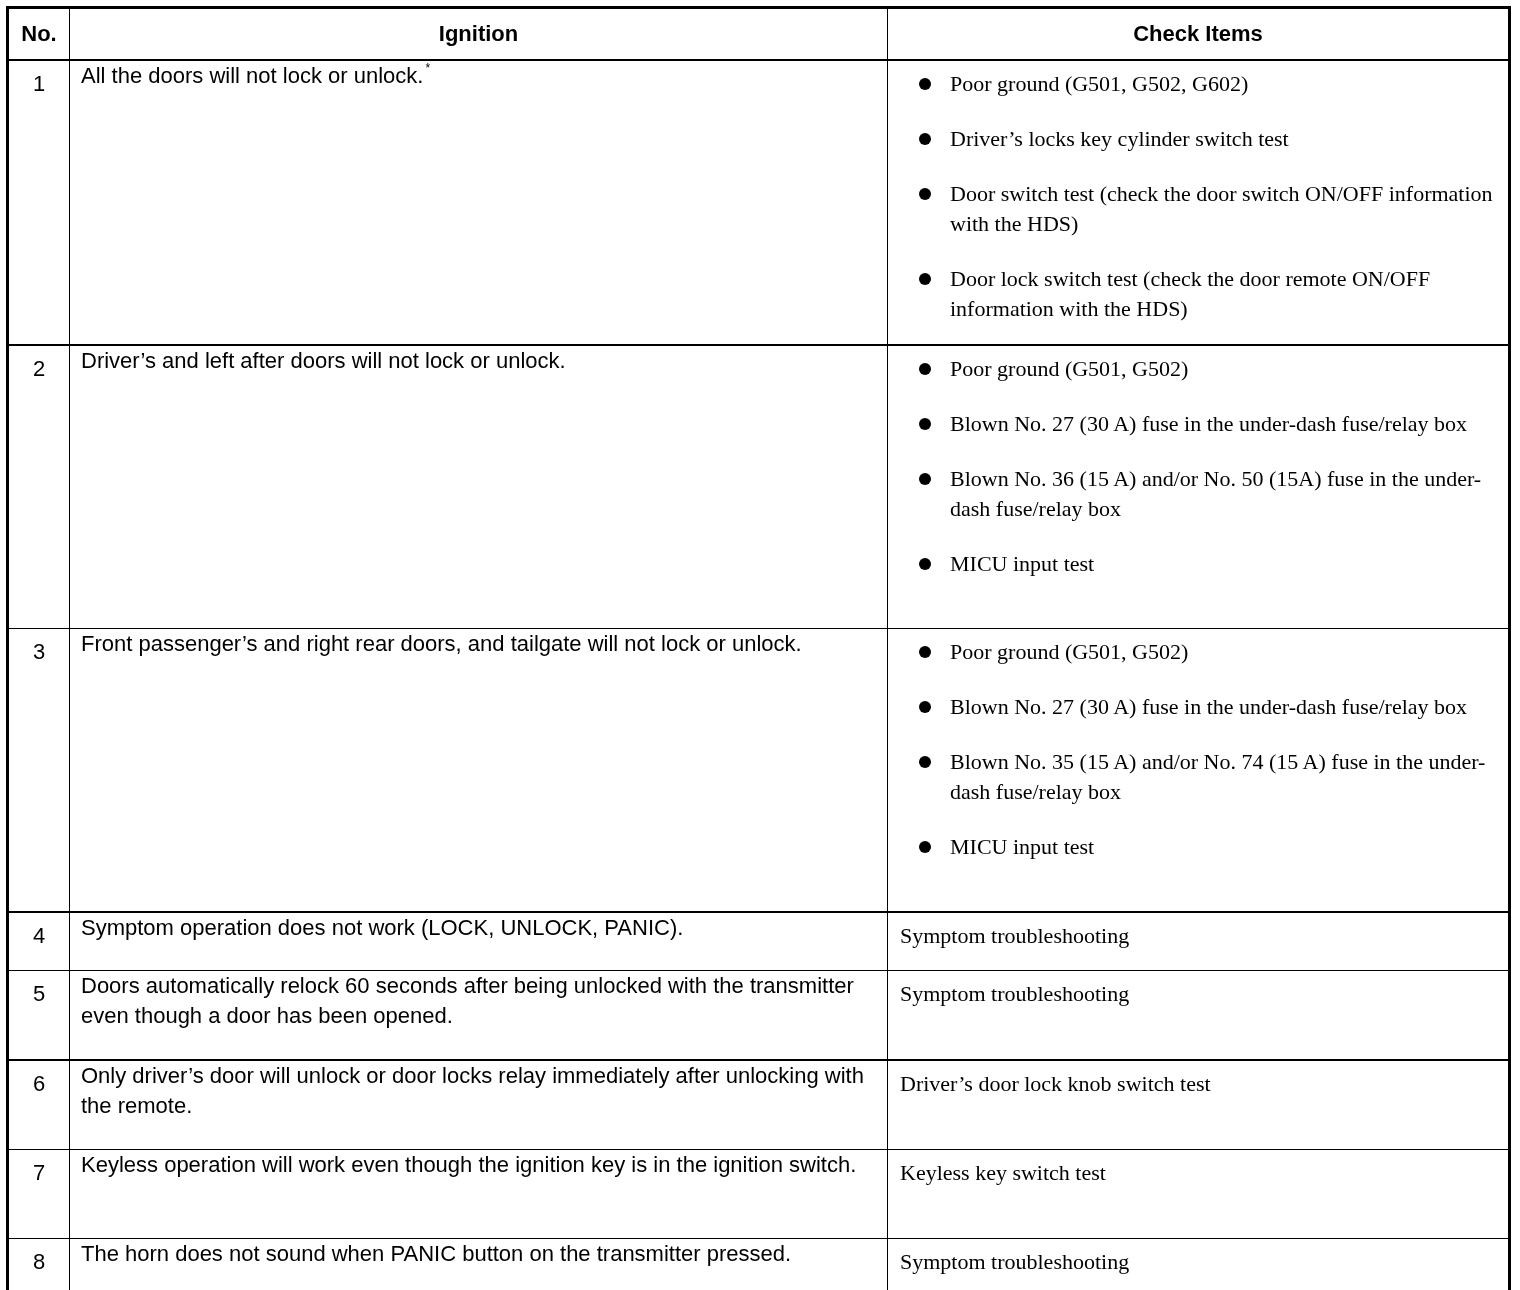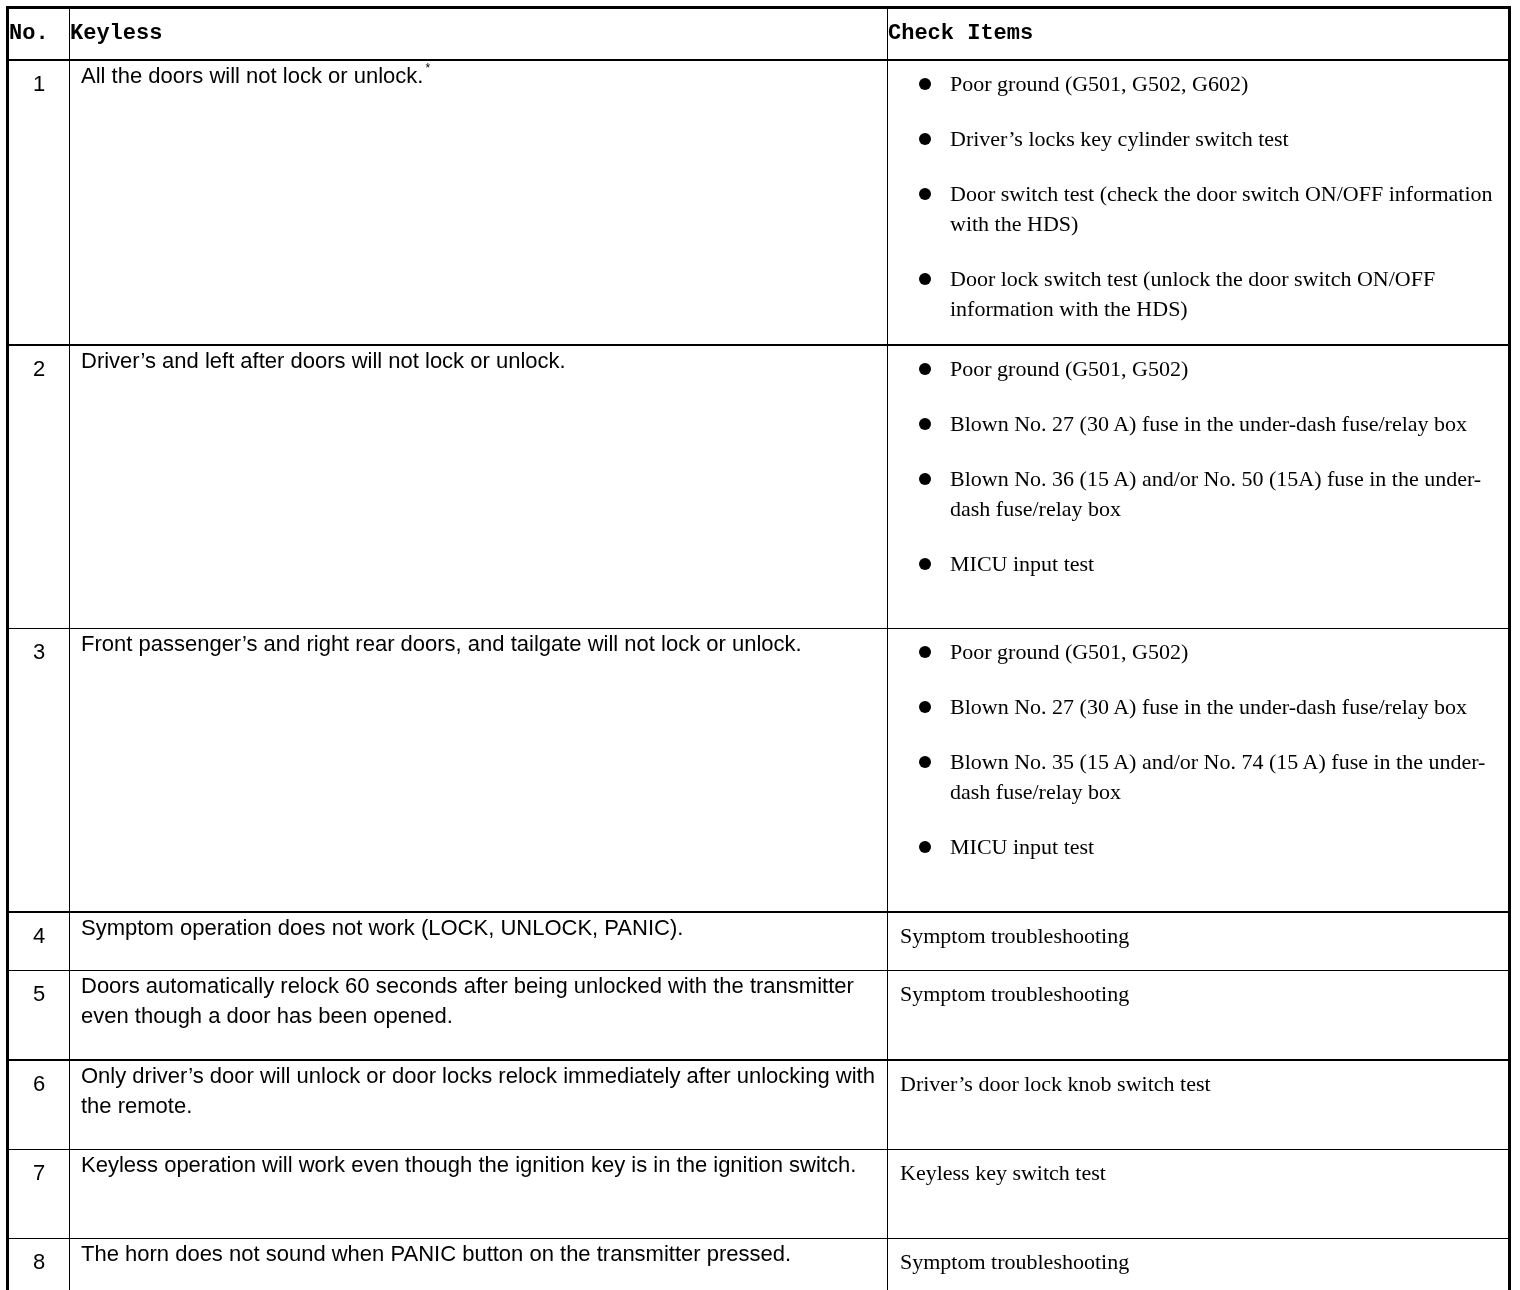--- a/index.html
+++ b/index.html
@@ -30,25 +30,24 @@
     th, td {
       border: 1.5px solid #000;
       vertical-align: top;
       font-size: 22px;
       line-height: 30px;
       font-weight: normal;
       padding: 0;
     }
     thead th {
       font-weight: bold;
-      text-align: left;
+      text-align: center;
       height: 50px;
       vertical-align: middle;
       border-bottom: 2.5px solid #000;
-      font-family: Liberation Mono, monospace;
     }
     td.no {
       text-align: center;
       padding-top: 8px;
     }
     td.sym {
       padding: 0 10px 0 11px;
     }
     td.chk {
       padding: 8px 10px 4px 12px;
@@ -95,35 +94,35 @@
 
 <table class="main">
   <colgroup>
     <col class="c-no">
     <col class="c-sym">
     <col class="c-chk">
   </colgroup>
   <thead>
     <tr>
       <th>No.</th>
-      <th>Keyless</th>
+      <th>Ignition</th>
       <th>Check Items</th>
     </tr>
   </thead>
   <tbody>
 
     <tr class="r1">
       <td class="no">1</td>
       <td class="sym"><span>All the doors will not lock or unlock.</span><sup class="note">*</sup></td>
       <td class="chk">
         <ul class="bullets">
           <li><span class="bullet-dot"></span><span>Poor ground (G501, G502, G602)</span></li>
           <li><span class="bullet-dot"></span><span>Driver’s locks key cylinder switch test</span></li>
           <li><span class="bullet-dot"></span><span>Door switch test (check the door switch ON/OFF information with the HDS)</span></li>
-          <li><span class="bullet-dot"></span><span>Door lock switch test (unlock the door switch ON/OFF information with the HDS)</span></li>
+          <li><span class="bullet-dot"></span><span>Door lock switch test (check the door remote ON/OFF information with the HDS)</span></li>
         </ul>
       </td>
     </tr>
 
     <tr class="r2 thick">
       <td class="no">2</td>
       <td class="sym">Driver’s and left after doors will not lock or unlock.</td>
       <td class="chk">
         <ul class="bullets">
           <li><span class="bullet-dot"></span><span>Poor ground (G501, G502)</span></li>
@@ -154,21 +153,21 @@
     </tr>
 
     <tr class="r5">
       <td class="no">5</td>
       <td class="sym">Doors automatically relock 60 seconds after being unlocked with the transmitter even though a door has been opened.</td>
       <td class="chk">Symptom troubleshooting</td>
     </tr>
 
     <tr class="r6 thick">
       <td class="no">6</td>
-      <td class="sym">Only driver’s door will unlock or door locks relock immediately after unlocking with the remote.</td>
+      <td class="sym">Only driver’s door will unlock or door locks relay immediately after unlocking with the remote.</td>
       <td class="chk">Driver’s door lock knob switch test</td>
     </tr>
 
     <tr class="r7">
       <td class="no">7</td>
       <td class="sym">Keyless operation will work even though the ignition key is in the ignition switch.</td>
       <td class="chk">Keyless key switch test</td>
     </tr>
 
     <tr class="r8">

